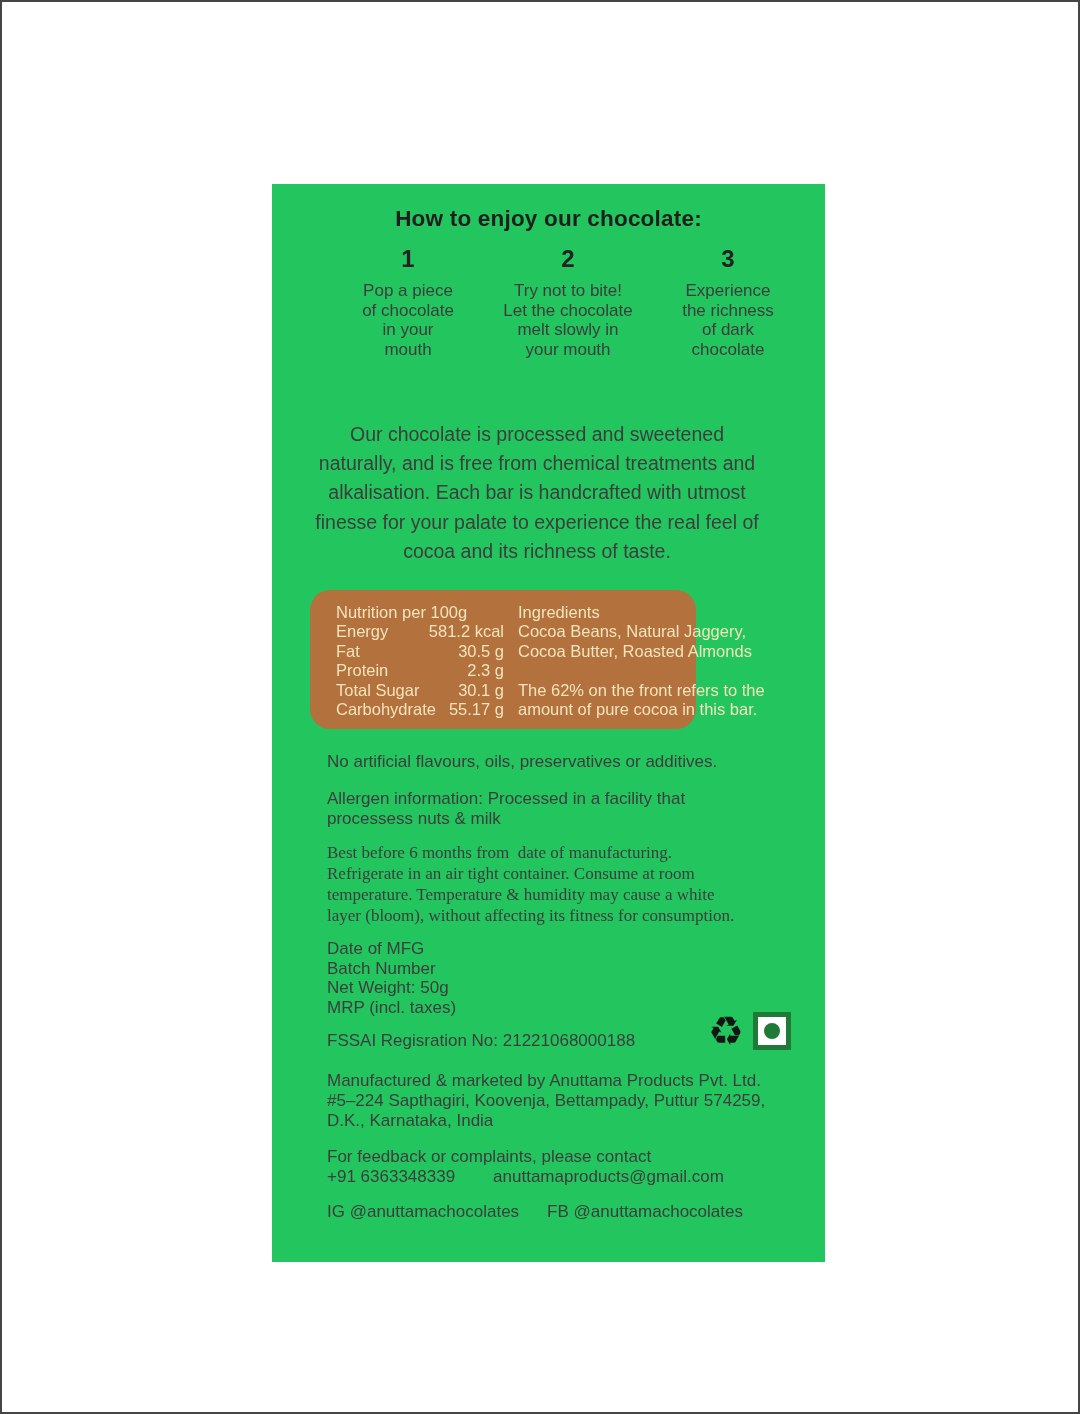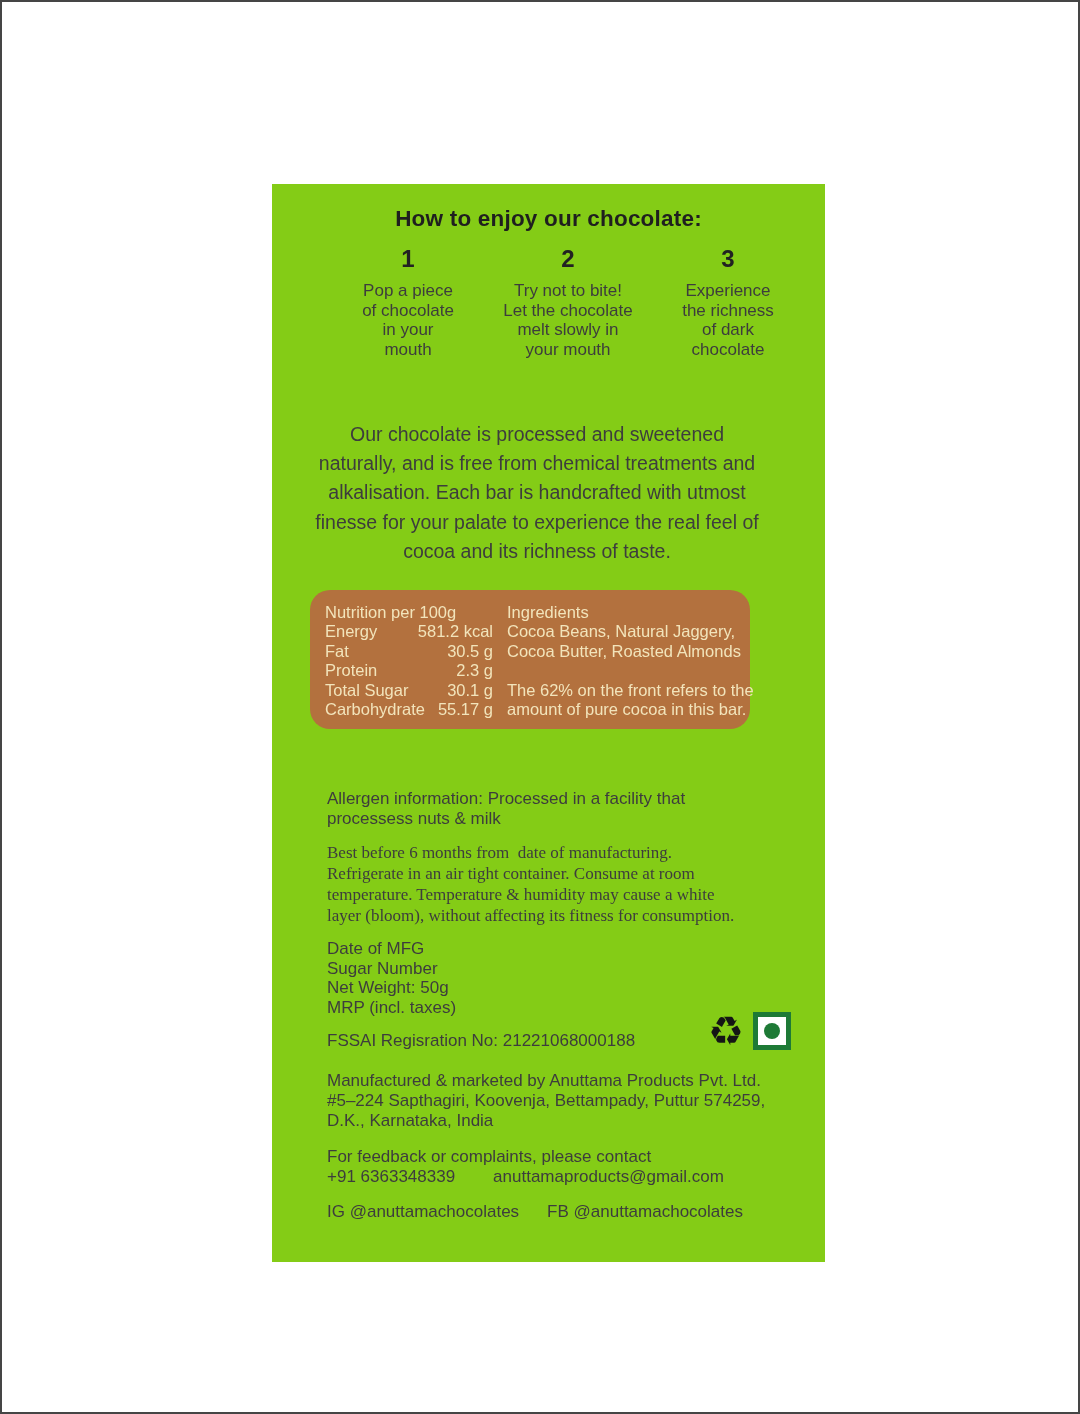--- a/index.html
+++ b/index.html
@@ -9,37 +9,37 @@
     font-family:"Liberation Sans", sans-serif;
     color:#3d3d3d;
     overflow:hidden;
   }
   .frame{
     position:absolute;left:0;top:0;width:1080px;height:1414px;
     border:2px solid #454545;box-sizing:border-box;
   }
   .card{
     position:absolute;left:270px;top:182px;width:553px;height:1078px;
-    background:#84cc16;
+    background:#22c55e;
   }
   .title{
     position:absolute;top:22px;left:0;width:100%;
     text-align:center;font-size:22.5px;font-weight:bold;color:#1f1f1f;
     margin:0;letter-spacing:0.2px;
   }
   .steps{position:absolute;top:61px;left:56px;display:flex;}
   .step{width:160px;text-align:center;}
   .step-num{font-size:24px;font-weight:bold;color:#222;line-height:28px;margin-bottom:8px;}
   .step-line{font-size:17px;line-height:19.5px;color:#3d3d3d;}
   .intro{position:absolute;top:236px;left:0;width:530px;text-align:center;}
   .intro-line{font-size:19.5px;line-height:29.2px;color:#3d3d3d;white-space:pre;}
   .nutri-box{
-    position:absolute;top:406px;left:38px;width:440px;height:139px;
+    position:absolute;top:406px;left:38px;width:386px;height:139px;
     background:#b3713e;border-radius:20px;color:#f2e4bb;
-    box-sizing:border-box;padding:13px 20px 0 15px;
+    box-sizing:border-box;padding:13px 20px 0 26px;
   }
   .nutri-inner{display:flex;}
   .ncol1{width:168px;margin-right:14px;flex:none;}
   .nrow{display:flex;justify-content:space-between;font-size:16.5px;line-height:19.4px;white-space:pre;align-items:flex-end;}
   .ntitle{font-size:16.5px;line-height:19.4px;white-space:pre;}
   .ncol2{flex:1;}
   .nline{font-size:16.5px;line-height:19.4px;white-space:pre;}
   .nspacer{height:19.4px;}
   .tb{position:absolute;left:55px;font-size:17px;color:#3d3d3d;}
   .tline{line-height:20px;white-space:pre;}
@@ -134,36 +134,39 @@
           <div class="nline">Ingredients</div>
           <div class="nline">Cocoa Beans, Natural Jaggery,</div>
           <div class="nline">Cocoa Butter, Roasted Almonds</div>
           <div class="nspacer"></div>
           <div class="nline">The 62% on the front refers to the</div>
           <div class="nline">amount of pure cocoa in this bar.</div>
         </div>
       </div>
     </div>
 
+    <div class="tb" id="no-artificial">
+      <div class="tline">No artificial flavours, oils, preservatives or additives.</div>
+    </div>
 
     <div class="tb" id="allergen">
       <div class="tline">Allergen information: Processed in a facility that</div>
       <div class="tline">processess nuts &amp; milk</div>
     </div>
 
     <div class="tb" id="storage">
       <div class="tline21">Best before 6 months from  date of manufacturing.</div>
       <div class="tline21">Refrigerate in an air tight container. Consume at room</div>
       <div class="tline21">temperature. Temperature &amp; humidity may cause a white</div>
       <div class="tline21">layer (bloom), without affecting its fitness for consumption.</div>
     </div>
 
     <div class="tb" id="mfg">
       <div class="tline195">Date of MFG</div>
-      <div class="tline195">Sugar Number</div>
+      <div class="tline195">Batch Number</div>
       <div class="tline195">Net Weight: 50g</div>
       <div class="tline195">MRP (incl. taxes)</div>
     </div>
 
     <div class="tb" id="fssai">
       <div class="tline">FSSAI Regisration No: 21221068000188</div>
     </div>
 
     <div class="icons">
       <span class="recycle">♻</span>

